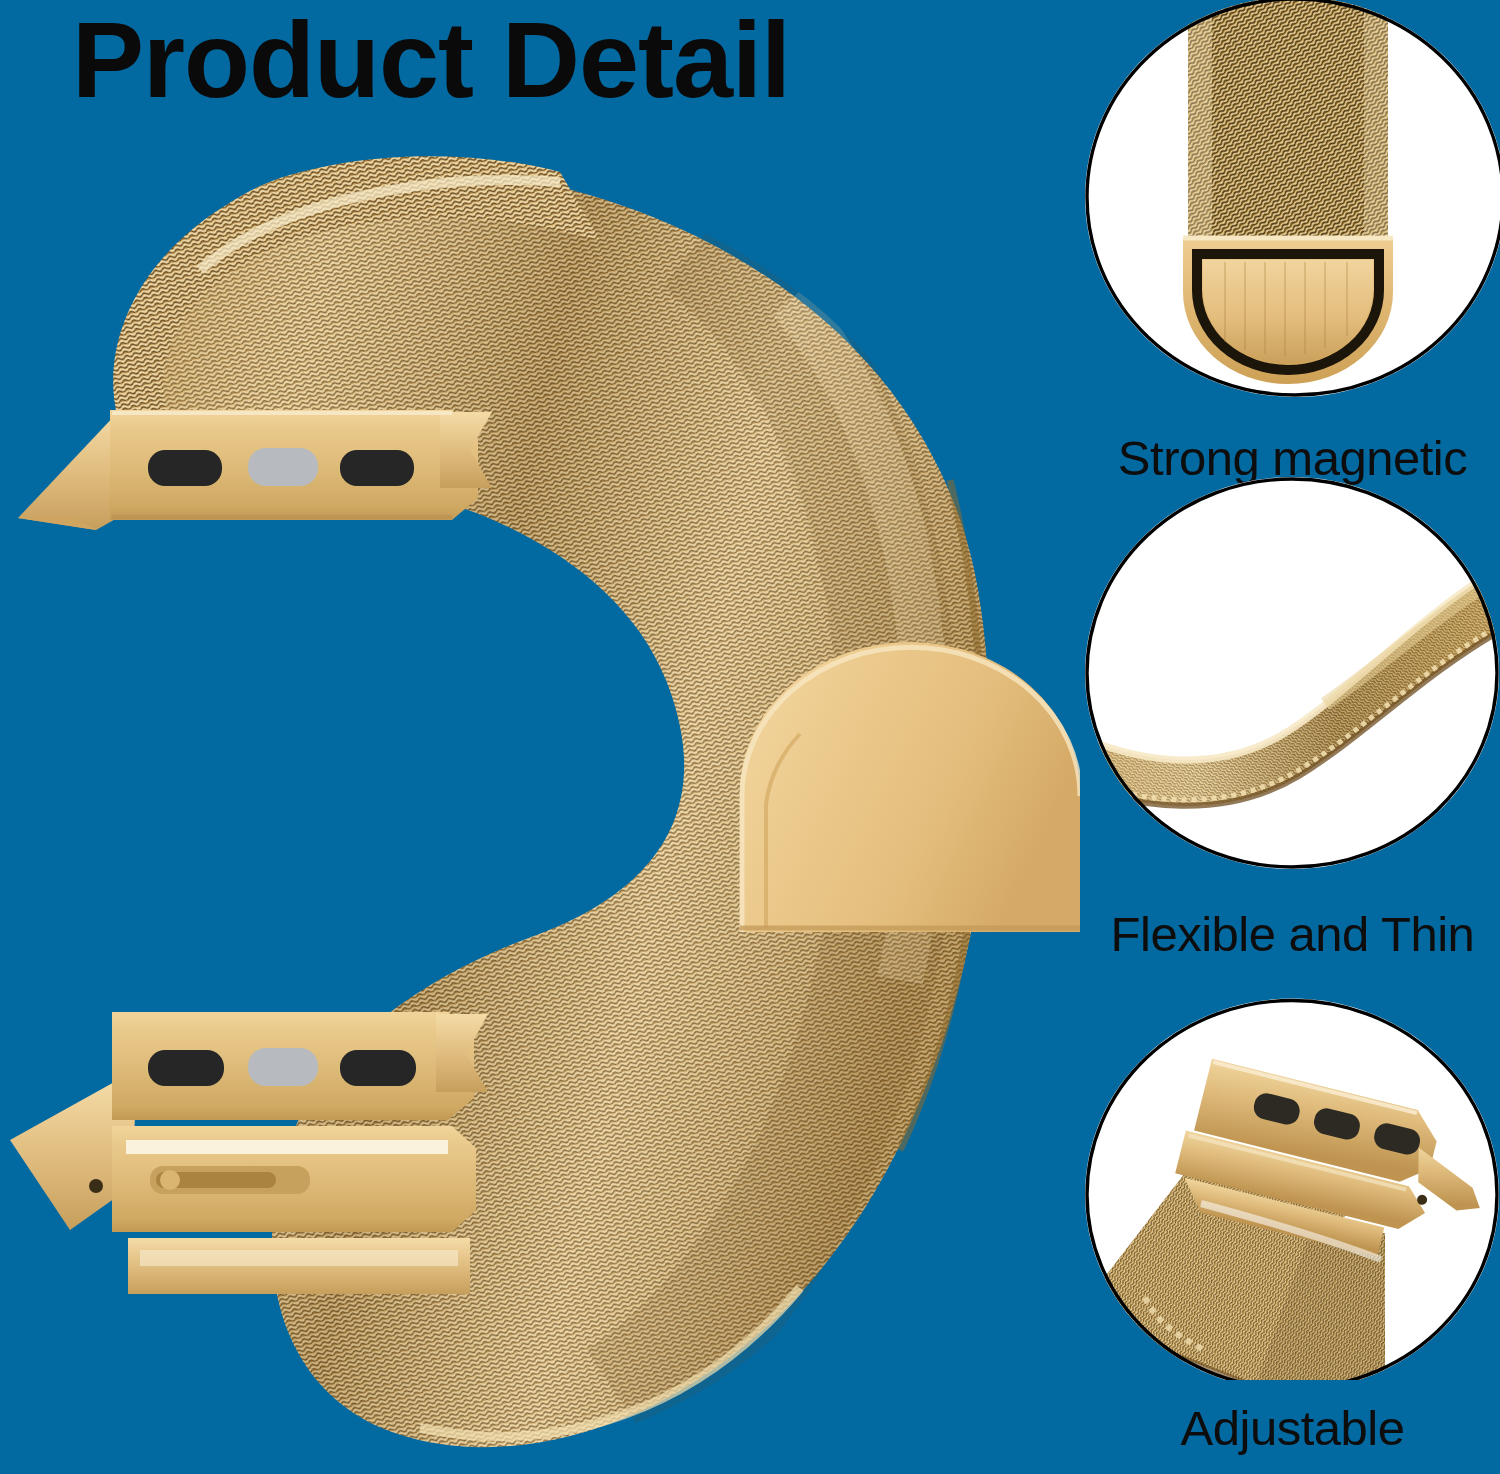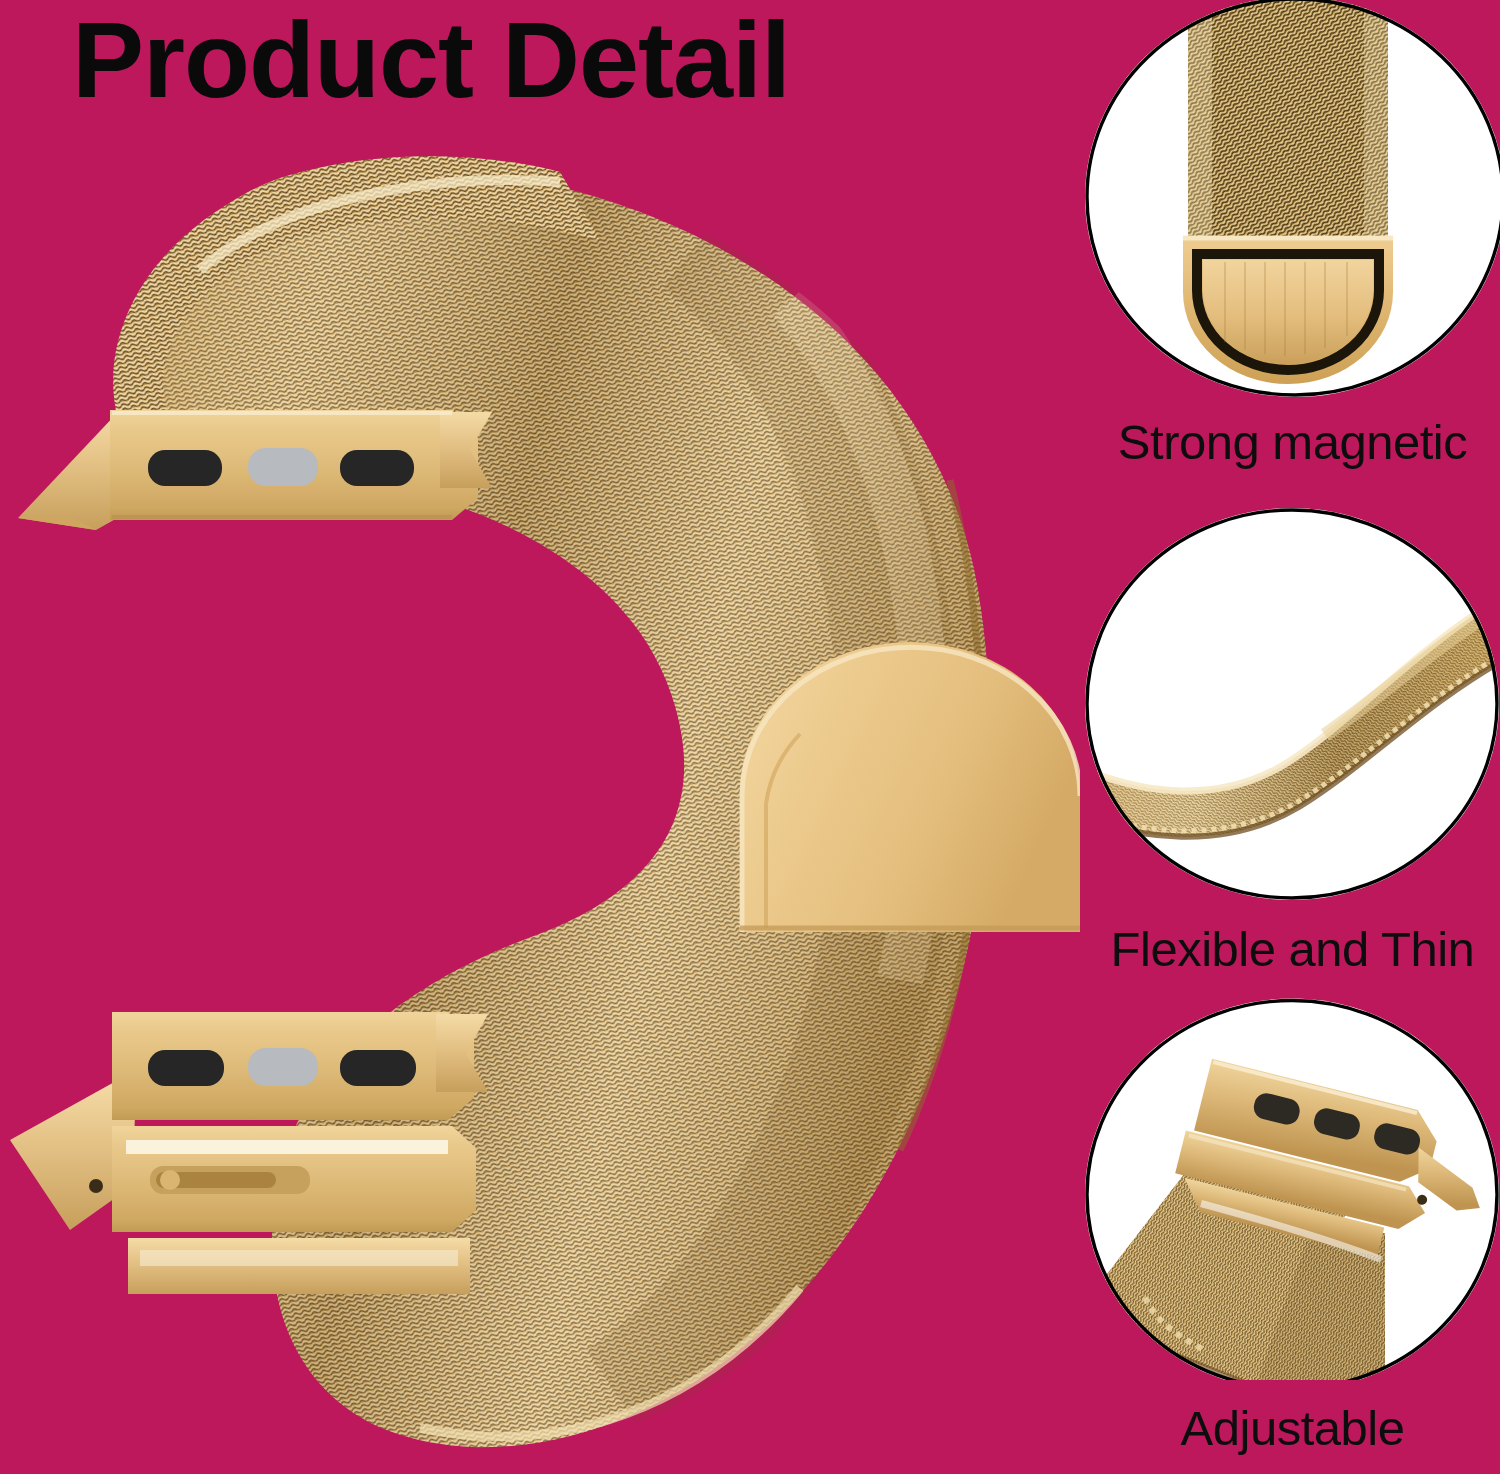--- a/index.html
+++ b/index.html
@@ -4,21 +4,21 @@
 <style>
   html, body {
     margin: 0;
     padding: 0;
     background: #ffffff;
   }
   #page {
     position: relative;
     width: 1500px;
     height: 1474px;
-    background: #be185d;
+    background: #0369a1;
     overflow: hidden;
     font-family: "Liberation Sans", sans-serif;
   }
 
   
   #title {
     position: absolute;
     left: 72px;
     top: 2px;
     font-family: "Liberation Sans", sans-serif;
@@ -40,41 +40,41 @@
   }
   #main-product svg { display: block; width: 100%; height: 100%; }
 
   
   .detail-card {
     position: absolute;
     left: 1085px;
     width: 415px;
   }
   #card-0 { top: -8px;   height: 500px; }
-  #card-1 { top: 499px;  height: 500px; }
+  #card-1 { top: 468px;  height: 500px; }
   #card-2 { top: 985px;  height: 489px; }
 
   .detail-circle {
     position: relative;
     width: 415px;
     height: 420px;
     overflow: hidden;
   }
   .detail-circle svg { display: block; width: 415px; height: 420px; }
 
   .detail-label {
     text-align: center;
     font-family: "Liberation Sans", sans-serif;
     font-weight: normal;
     font-size: 49px;
     line-height: 60px;
     color: #0d0d0d;
     white-space: nowrap;
     letter-spacing: -0.5px;
-    margin-top: 0;
+    margin-top: 16px;
   }
   #card-2 .detail-circle { height: 395px; }
   #card-2 .detail-label { margin-top: 18px; }
 </style>
 </head>
 <body>
 
 <div id="page">
 
   <div id="title">Product Detail</div>

